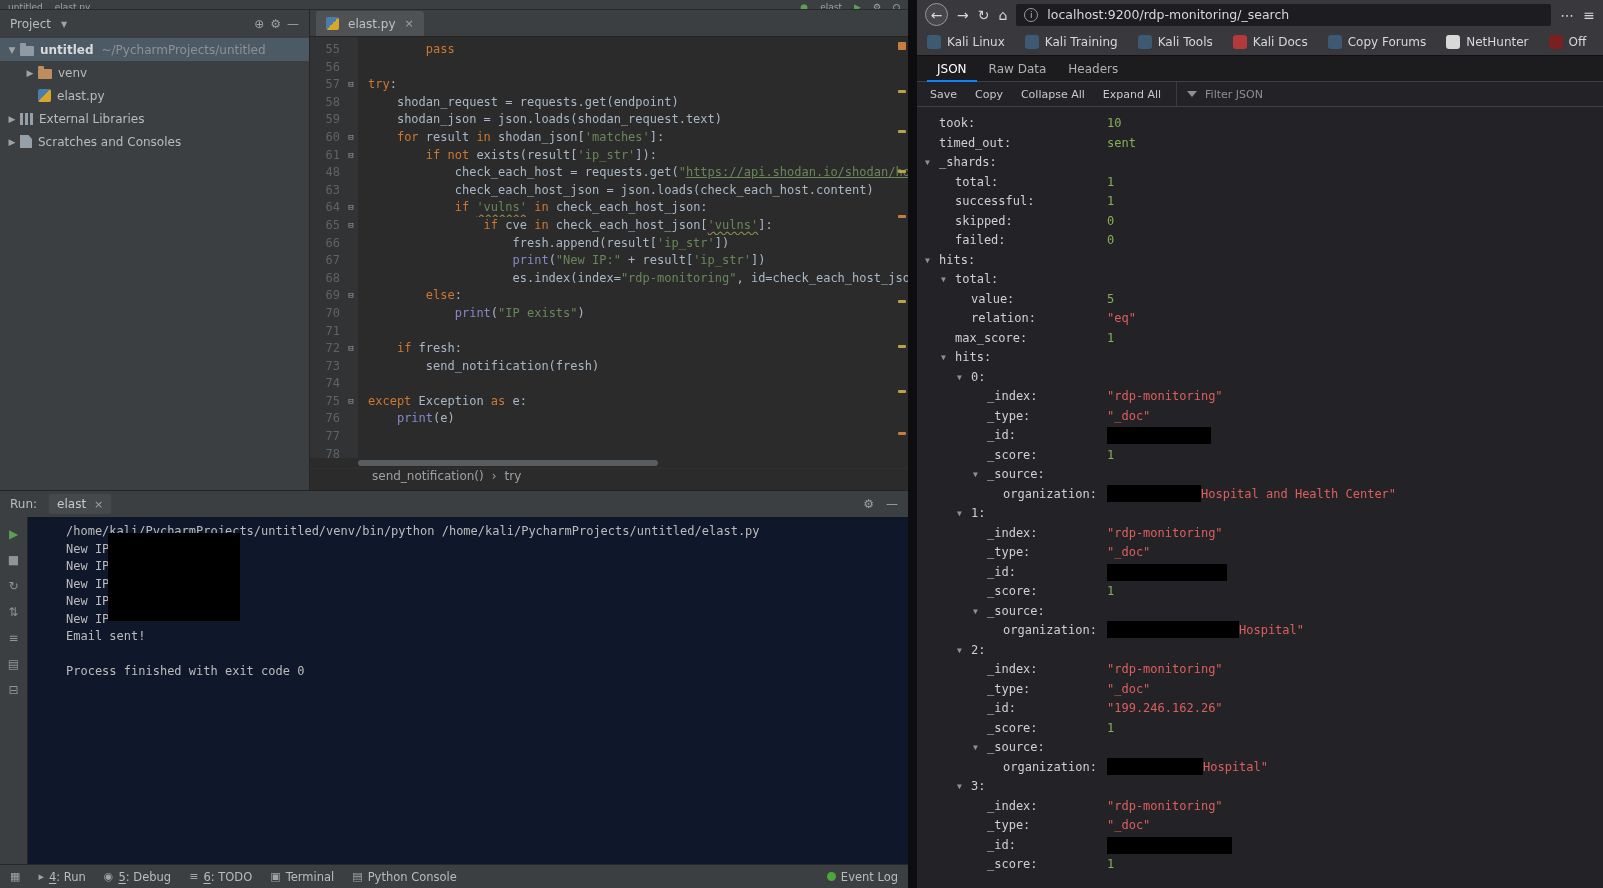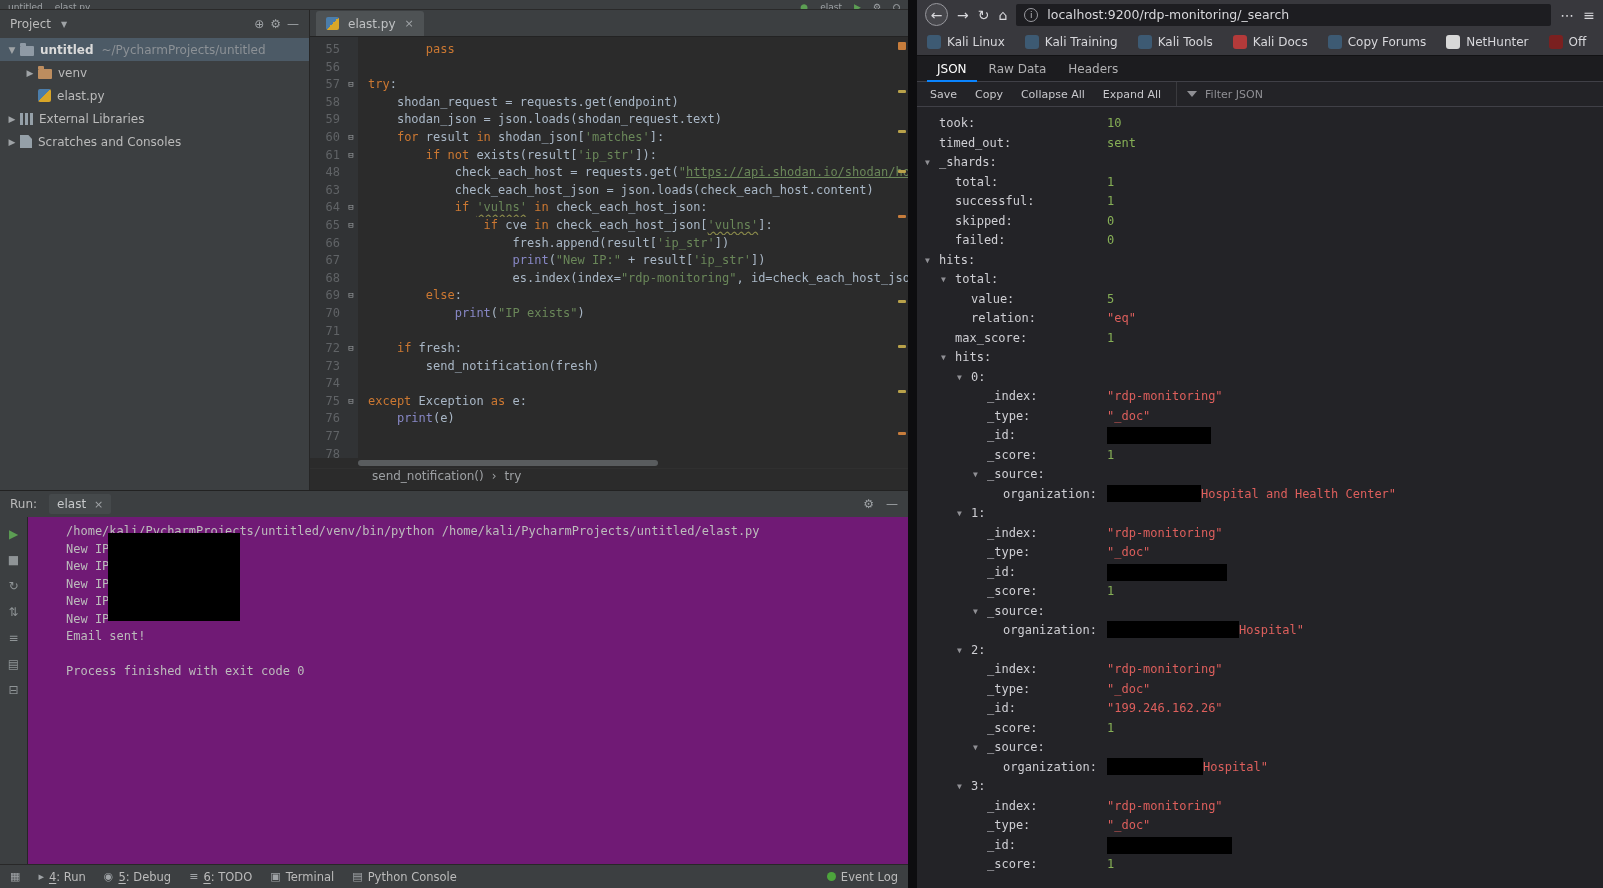--- a/index.html
+++ b/index.html
@@ -47,21 +47,21 @@
 .tk-pl{color:#a9b7c6}
 .tk-str{color:#6a8759}
 .tk-bi{color:#8888c6}
 .tk-link{color:#6a8759;text-decoration:underline}
 .tk-warn{color:#6a8759;text-decoration:underline;text-decoration-style:wavy;text-decoration-color:#8a8a4a;text-underline-offset:2px}
 .stripe-mark{position:absolute;right:2px;border-radius:1px}
 .hscroll{height:10px;position:relative;background:#2b2b2b}
 .hthumb{position:absolute;left:48px;top:2px;width:300px;height:6px;background:#595c5e;border-radius:3px}
 .crumbs{height:22px;display:flex;padding-left:62px;color:#9da0a3;font-size:12px;gap:8px;background:#2b2b2b;border-top:1px solid #303030}
 
-.run{height:374px;display:flex;flex-direction:column;border-top:1px solid #222;background:#701a75}
+.run{height:374px;display:flex;flex-direction:column;border-top:1px solid #222;background:#0f172a}
 .run-h{height:26px;background:#3c3f41;display:flex;align-items:center;padding:0 10px;color:#bbbbbb;font-size:12px;gap:12px}
 .run-tab{height:20px;background:#45494b;border-radius:2px;display:flex;align-items:center;gap:8px;padding:0 8px;color:#c7c9cb}
 .run-tab .x{color:#9fa3a6;font-size:11px}
 .run-h .sp{flex:1}
 .run-h .ic{color:#9fa3a6;font-size:12px}
 .run-body{flex:1;display:flex;min-height:0}
 .run-icons{width:28px;background:#3c3f41;border-right:1px solid #262626;display:flex;flex-direction:column;align-items:center;padding-top:10px;gap:12px;color:#8f9496;font-size:12px}
 .run-icons .green{color:#5c9e53}
 .console{flex:1;position:relative;font:12px/17.5px "DejaVu Sans Mono",monospace;color:#bcbcbc;padding:6px 0 0 38px;overflow:hidden}
 .console .line{height:17.5px;white-space:pre}

